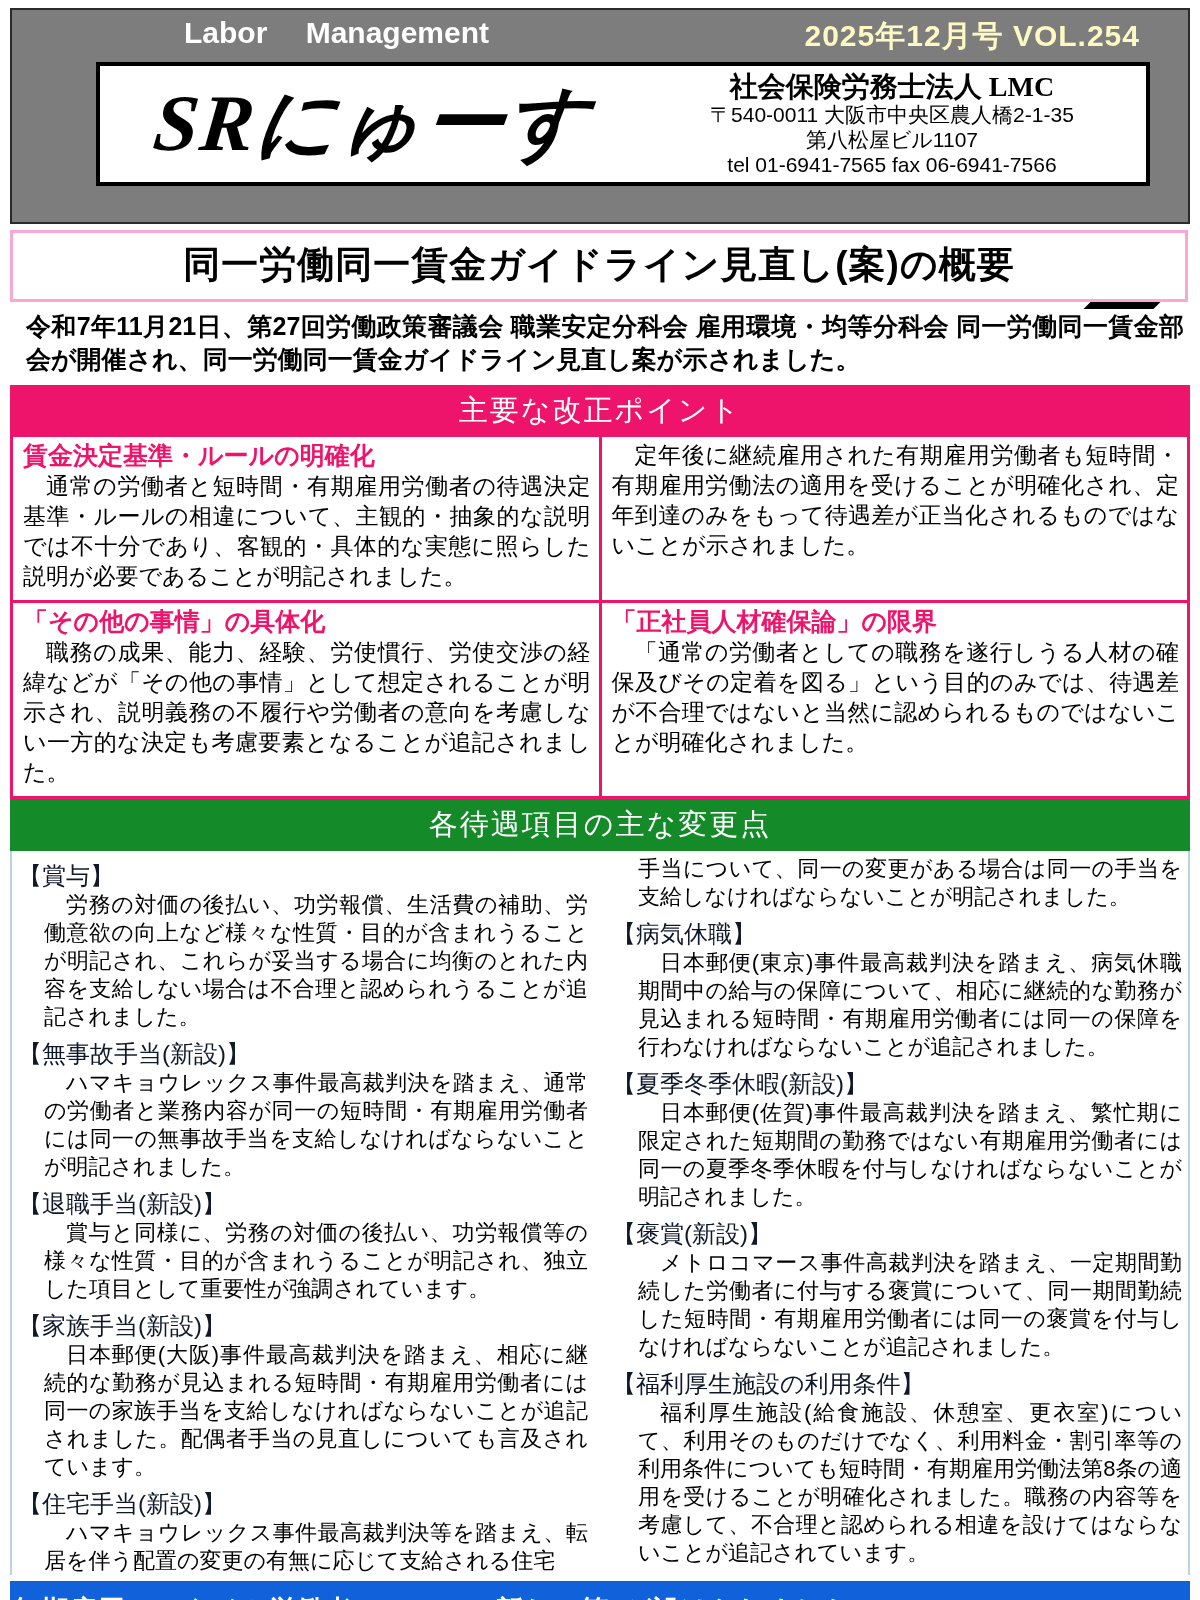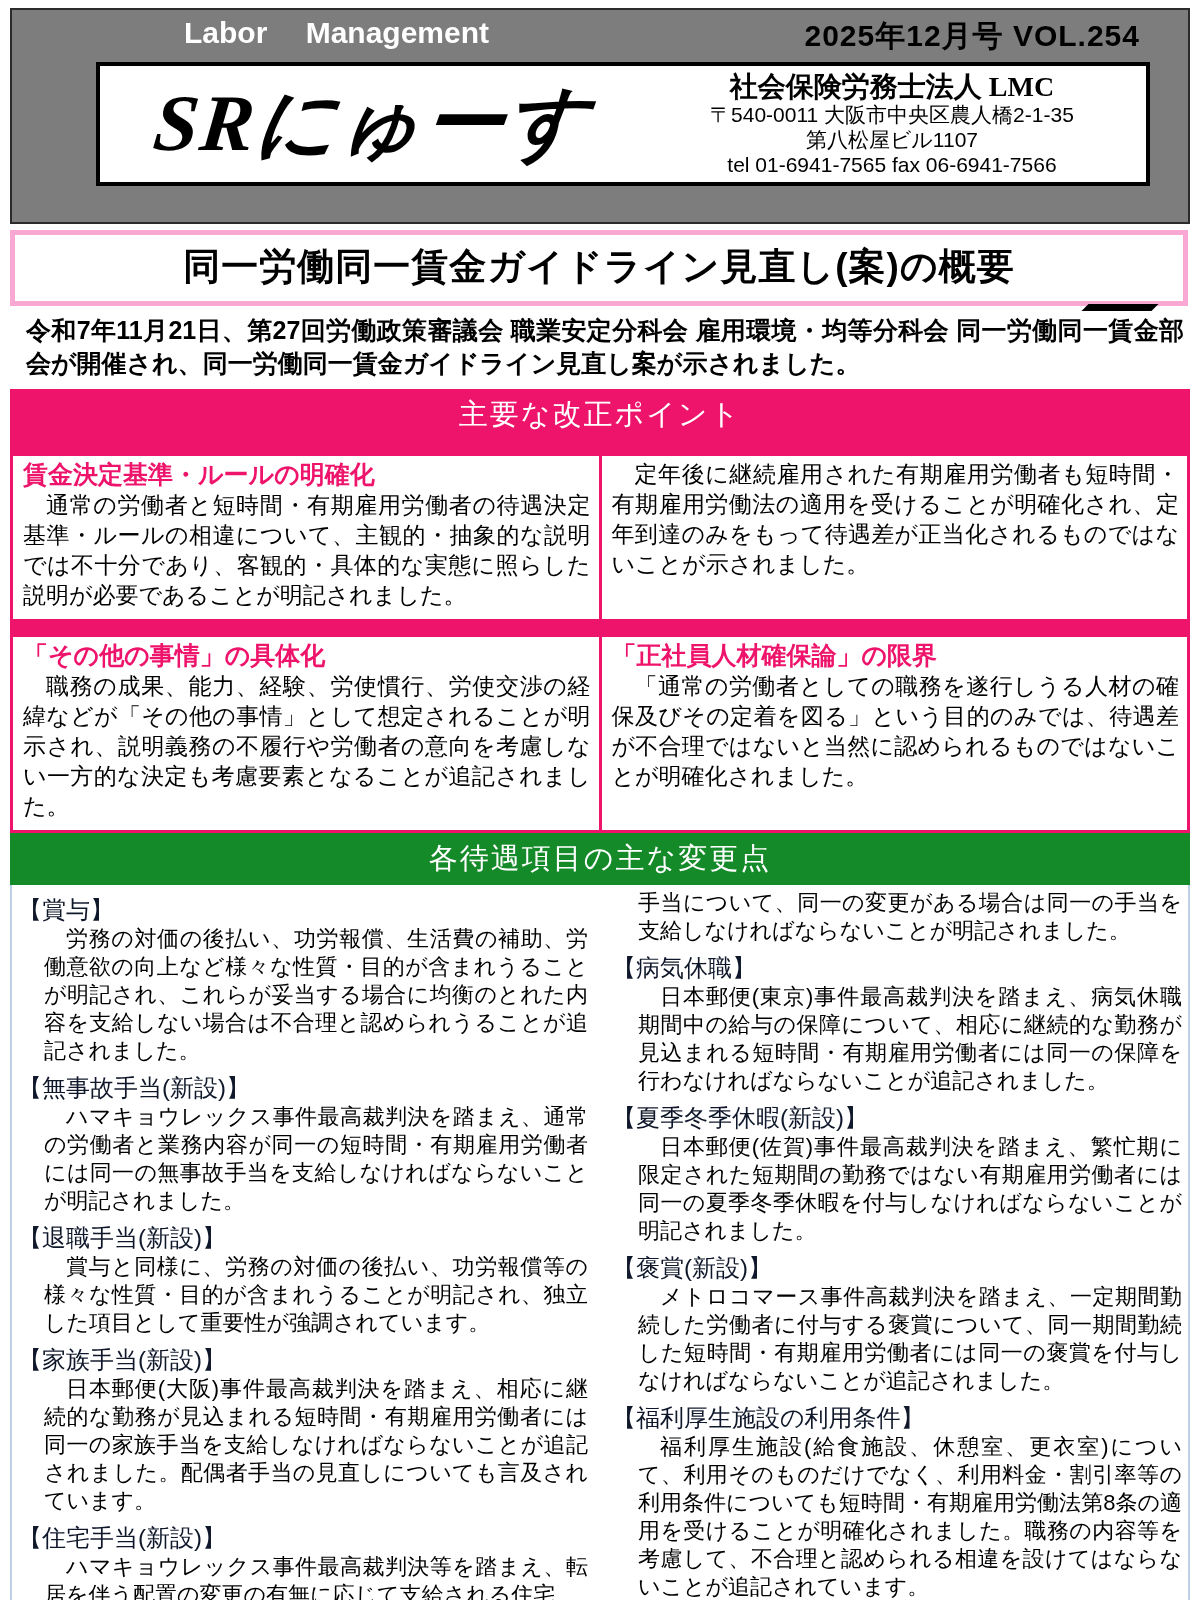--- a/index.html
+++ b/index.html
@@ -6,51 +6,51 @@
   html,body { background:#ffffff; }
   body { width:1200px; height:1600px; overflow:hidden;
          font-family:"Liberation Sans","DejaVu Sans",sans-serif; color:#000; }
   .page { width:1200px; height:1600px; padding:8px 10px; overflow:hidden; }
 
   
   .masthead { background:#7d7d7d; border:2px solid #2b2b2b; height:216px; }
   .masthead-top { display:flex; justify-content:space-between;
                   padding:6px 48px 0 172px; }
   .brand { color:#fff; font-size:30px; font-weight:bold; word-spacing:30px; }
-  .issue { color:#000000; font-size:30px; font-weight:bold; letter-spacing:1px; }
+  .issue { color:#fef9c3; font-size:30px; font-weight:bold; letter-spacing:1px; }
   .logo-box { margin:5px 38px 0 84px; height:124px; background:#fff;
               border:4px solid #000; display:flex; align-items:center; }
   .logo { flex:0 0 52%; text-align:center; font-family:"Liberation Serif","DejaVu Serif",serif;
           font-size:80px; font-weight:bold; font-style:italic; transform:skewX(-6deg);
           letter-spacing:2px; }
   .firm { flex:1; text-align:center; line-height:1.18; padding-right:6px; }
   .firm-name { font-family:"Liberation Serif","DejaVu Serif",serif;
                font-size:28px; font-weight:bold; }
   .firm-line { font-size:21px; }
 
   
-  .title-box { position:relative; margin:6px 2px 4px 0; border:5px solid #f9a8d4;
+  .title-box { position:relative; margin:6px 2px 4px 0; border:3px solid #f9a8d4;
                padding:7px 0 9px; text-align:center; background:#fff; }
   .title-box h1 { font-size:37px; font-weight:bold; letter-spacing:1px; }
   .title-box::after { content:""; position:absolute; right:28px; bottom:-10px;
                width:70px; height:7px; background:#000; transform:skewX(-45deg); }
   .intro { font-size:25px; font-weight:bold; line-height:1.3;
            margin:8px 6px 10px 16px; text-align:justify; }
 
   
   .sec-header { text-align:center; color:#fff; font-size:29px; font-weight:normal;
                 padding:6px 0; letter-spacing:2px; }
   .sec-header.pink  { background:#ef146b; }
   .sec-header.green { background:#148a28; }
 
   
   .points-grid { display:grid; grid-template-columns:1fr 1fr;
                  border:3px solid #ef146b; border-top:none; background:#ef146b;
                  grid-gap:3px; }
-  .point-box { background:#fff; padding:3px 8px 8px 10px;margin-top:15px; }
+  .point-box { background:#fff; padding:3px 8px 8px 10px; }
   .point-title { color:#ef146b; font-size:25px; font-weight:bold; line-height:1.25; }
   .point-body { font-size:23px; line-height:1.3; text-align:justify;
                 text-indent:23px; margin-top:1px; }
 
   
   .changes-body { display:flex; gap:24px; padding:2px 6px 0 6px;
                   border-left:2px solid #bcd0e6; border-right:2px solid #bcd0e6; }
   .col { flex:1; min-width:0; }
   .item-heading { color:#0f172a; font-size:24px; line-height:30px; margin-top:8px; }
   .item-heading:empty { display:none; margin:0; }

